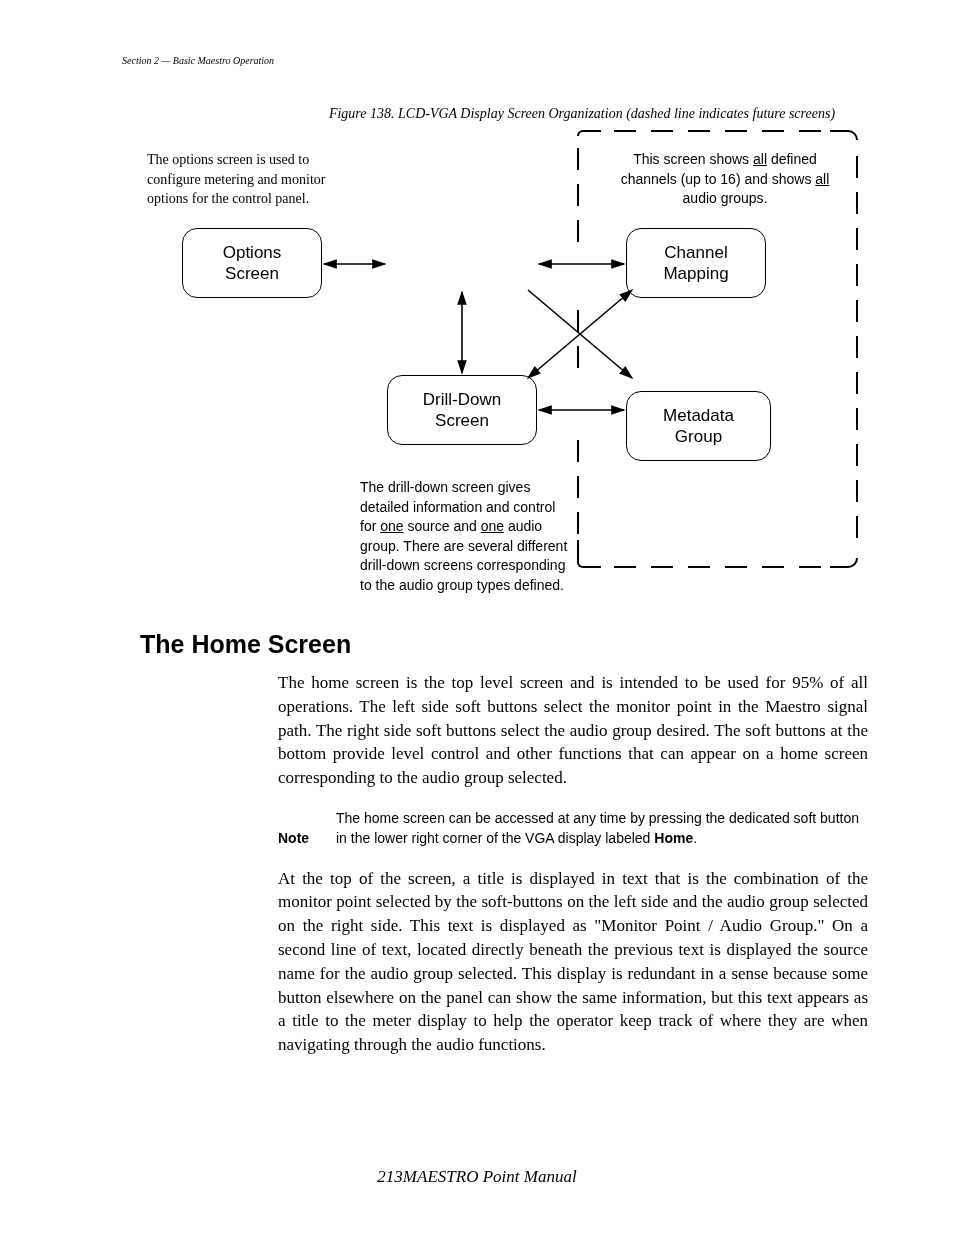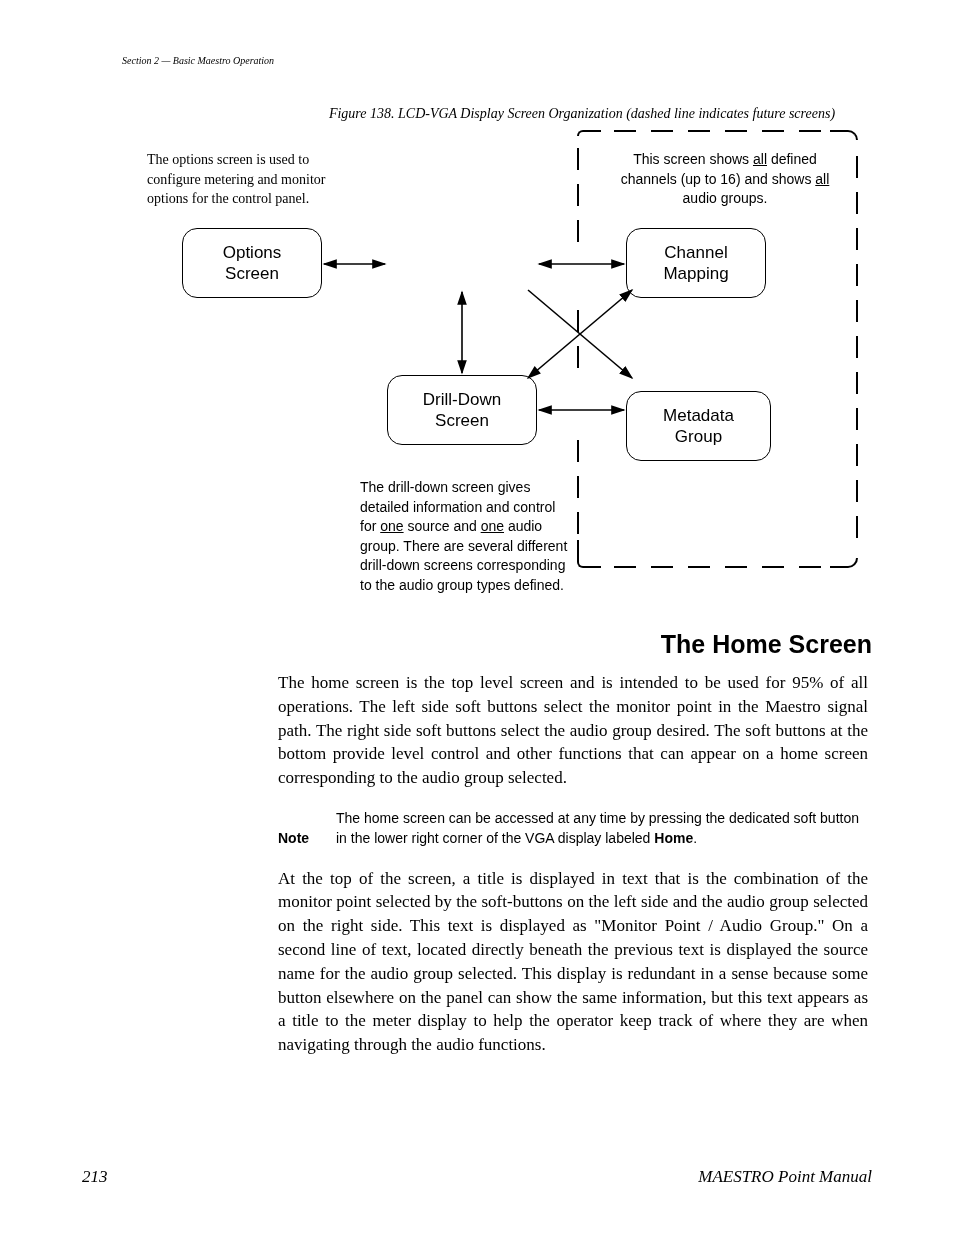--- a/index.html
+++ b/index.html
@@ -67,21 +67,20 @@
     padding: 0 8px;
     box-sizing: border-box;
     background: #fff;
   }
   .u { text-decoration: underline; }
   .heading {
     font-family: Arial, Helvetica, sans-serif;
     font-weight: bold;
     font-size: 25px;
     margin: 30px 0 12px 58px;
-    text-align: right;
   }
   .body-text {
     font-size: 17px;
     line-height: 1.4;
     margin-left: 196px;
     margin-right: 4px;
     text-align: justify;
   }
   .note-row {
     margin-left: 196px;
@@ -100,21 +99,21 @@
     flex-shrink: 0;
   }
   .note-text { flex: 1; }
   .note-text .b { font-weight: bold; }
   .footer {
     position: absolute;
     bottom: 48px;
     left: 82px;
     right: 82px;
     display: flex;
-    justify-content: space-between;
+    justify-content: center;
     font-style: italic;
     font-size: 17px;
   }
   svg.arrows {
     position: absolute;
     top: 0;
     left: 0;
     pointer-events: none;
   }
 </style>

